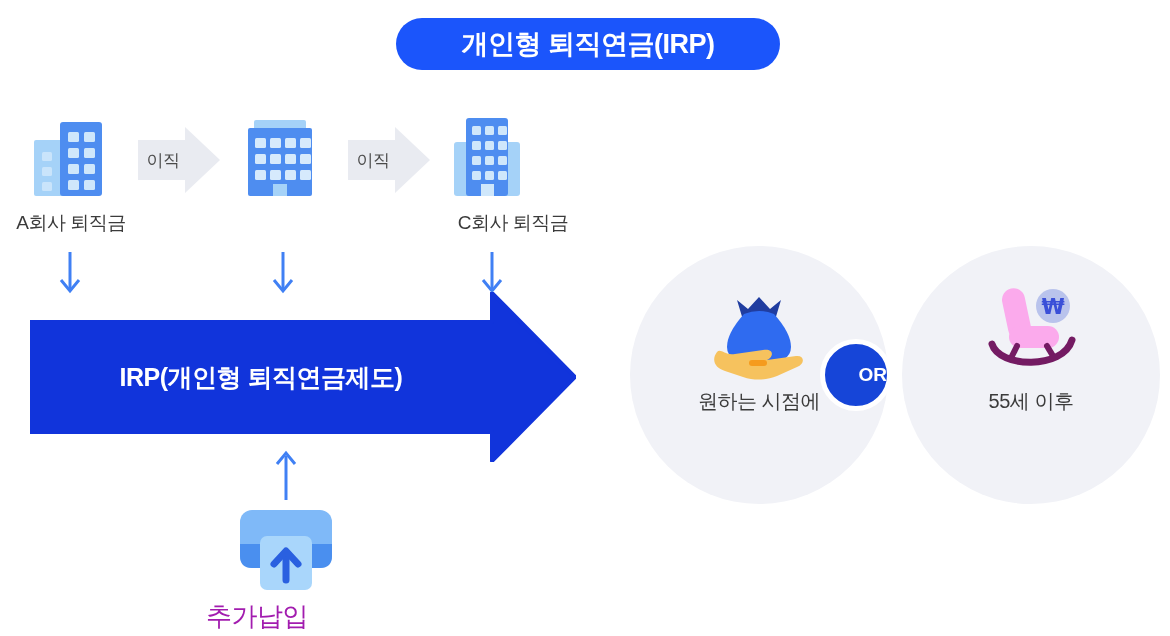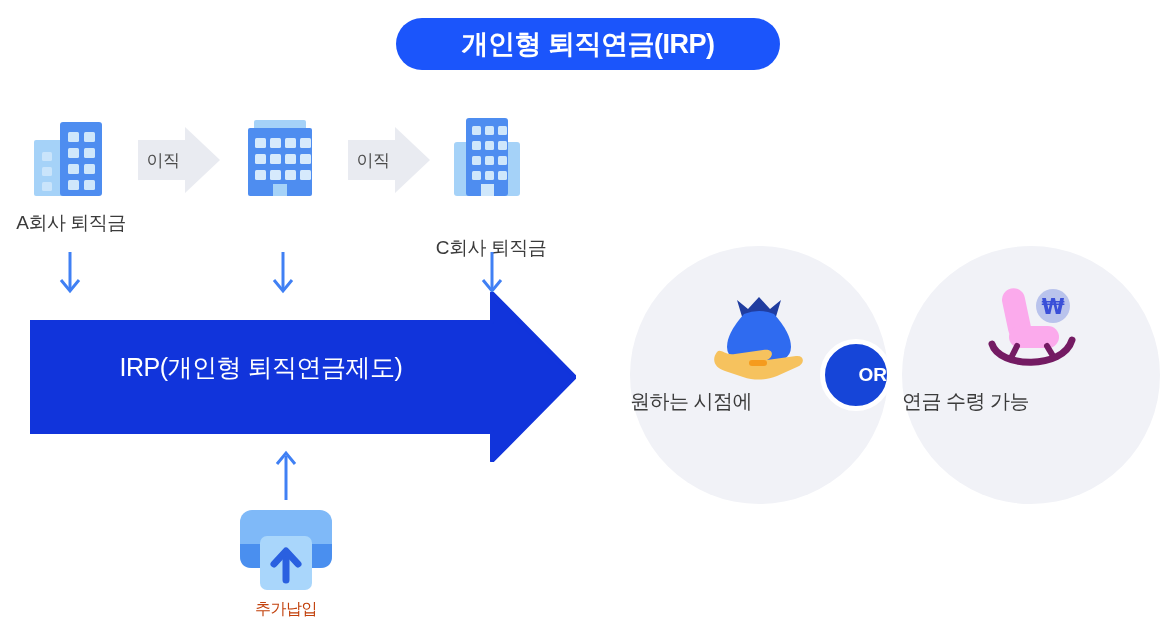--- a/index.html
+++ b/index.html
@@ -31,38 +31,38 @@
   
   .transfer { width: 82px; height: 66px; }
   .transfer .t-label {
     position: absolute; left: 0; top: 0; width: 50px; height: 66px;
     display: flex; align-items: center; justify-content: center;
     font-size: 17px; color: #4a4a4a; letter-spacing: -0.5px; text-align: right;
   }
 
   
   .irp-label {
-    left: 30px; top: 312px; width: 462px; height: 110px;
+    left: 30px; top: 322px; width: 462px; height: 110px;
     display: flex; align-items: center; justify-content: center;
-    color: #ffffff; font-size: 25px; font-weight: normal; letter-spacing: -0.5px;
+    color: #ffffff; font-size: 25px; font-weight: bold; letter-spacing: -0.5px;
   }
 
   .deposit-label {
-    left: 206px; top: 599px; width: 160px; text-align: center;
-    font-size: 16px; color: #c2410c; letter-spacing: -0.5px;
+    left: 206px; top: 599px; width: 160px; text-align: left;
+    font-size: 26px; color: #a21caf; letter-spacing: -0.5px;
   }
 
   
   .outcome-circle {
     width: 258px; height: 258px; border-radius: 50%;
     background: #f1f2f7; top: 246px;
   }
   .outcome-text {
     position: absolute; left: 0; top: 140px; width: 258px;
-    text-align: left; font-size: 20px; color: #3b3b3b;
+    text-align: center; font-size: 20px; color: #3b3b3b;
     line-height: 31px; letter-spacing: -0.5px;
   }
   .or-badge {
     left: 820px; top: 339px; width: 72px; height: 72px;
     background: #1645d8; border: 5px solid #ffffff; border-radius: 50%;
     display: flex; align-items: center; justify-content: flex-end;
     color: #ffffff; font-size: 19px; font-weight: bold; z-index: 3;
   }
   .z2 { z-index: 2; }
 </style>
@@ -141,21 +141,21 @@
       <rect x="35" y="42" width="9" height="9" rx="1.5" fill="#cfe7fb"></rect>
       <rect x="48" y="42" width="9" height="9" rx="1.5" fill="#cfe7fb"></rect>
       <rect x="22" y="57" width="9" height="9" rx="1.5" fill="#cfe7fb"></rect>
       <rect x="35" y="57" width="9" height="9" rx="1.5" fill="#cfe7fb"></rect>
       <rect x="48" y="57" width="9" height="9" rx="1.5" fill="#cfe7fb"></rect>
       <rect x="31" y="70" width="13" height="12" fill="#cfe7fb"></rect>
     </svg>
   </div>
 
   <div class="abs company-label" style="left:-14px; top:210px;">A회사 퇴직금</div>
-  <div class="abs company-label" style="left:406px; top:210px;margin-top:25px;">C회사 퇴직금</div>
+  <div class="abs company-label" style="left:428px; top:210px;">C회사 퇴직금</div>
 
   <div class="abs" style="left:58px; top:250px;">
     <svg width="24" height="48" viewBox="0 0 24 48">
       <line x1="12" y1="2" x2="12" y2="40" stroke="#4080f4" stroke-width="3"></line>
       <polyline points="3,30 12,41 21,30" fill="none" stroke="#4080f4" stroke-width="3"></polyline>
     </svg>
   </div>
   <div class="abs" style="left:271px; top:250px;">
     <svg width="24" height="48" viewBox="0 0 24 48">
       <line x1="12" y1="2" x2="12" y2="40" stroke="#4080f4" stroke-width="3"></line>
@@ -218,17 +218,17 @@
         <circle cx="70" cy="22" r="17" fill="#b9c3ec"></circle>
         <text x="70" y="30" text-anchor="middle" font-size="21" font-weight="bold" fill="#3a4fd8" font-family="DejaVu Sans, sans-serif">₩</text>
         <rect x="22" y="4" width="23" height="52" rx="11.5" fill="#fbaaec" transform="rotate(-12 33 30)"></rect>
         <rect x="26" y="42" width="50" height="22" rx="11" fill="#fbaaec"></rect>
         <line x1="34" y1="62" x2="29" y2="72" stroke="#741b63" stroke-width="6" stroke-linecap="round"></line>
         <line x1="64" y1="62" x2="70" y2="72" stroke="#741b63" stroke-width="6" stroke-linecap="round"></line>
         <path d="M9 60 C 16 84, 80 86, 89 56" fill="none" stroke="#741b63" stroke-width="7" stroke-linecap="round"></path>
       </svg>
     </div>
     <div class="outcome-text">
-      <div>연금 수령 가능</div>
+      <div>55세 이후</div>
     </div>
   </div>
 
 </div>
 
 </body></html>

